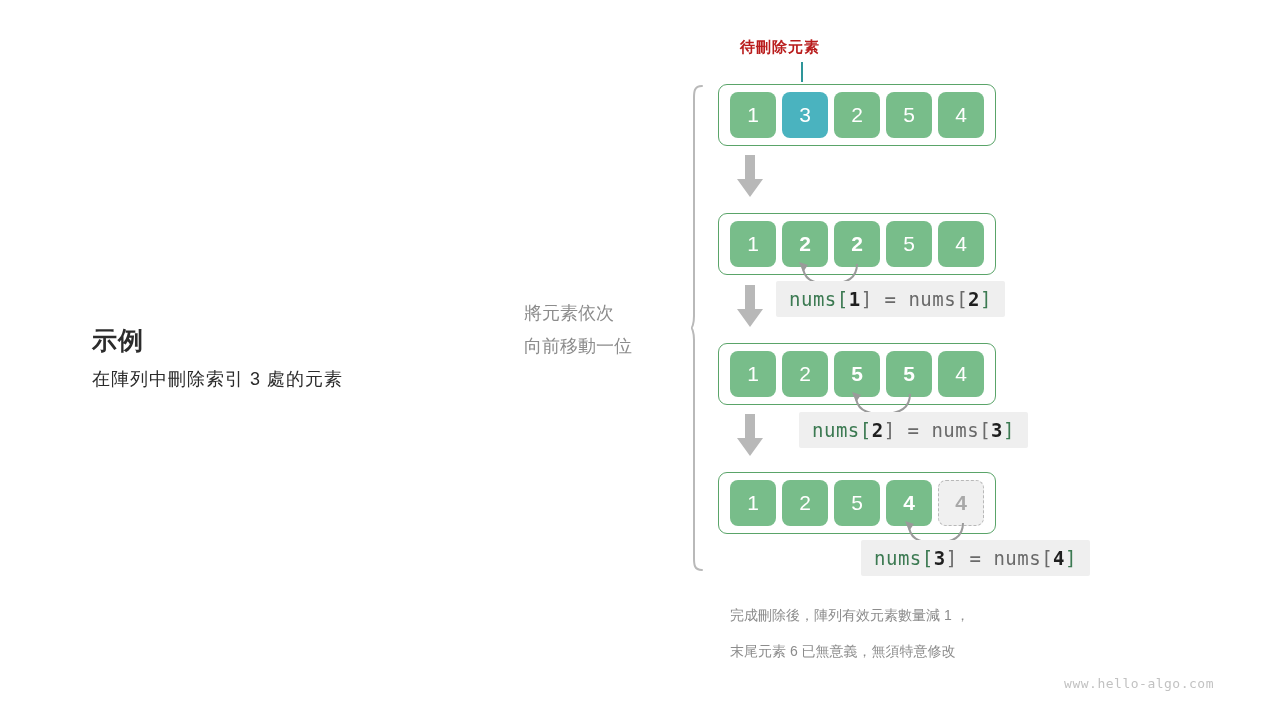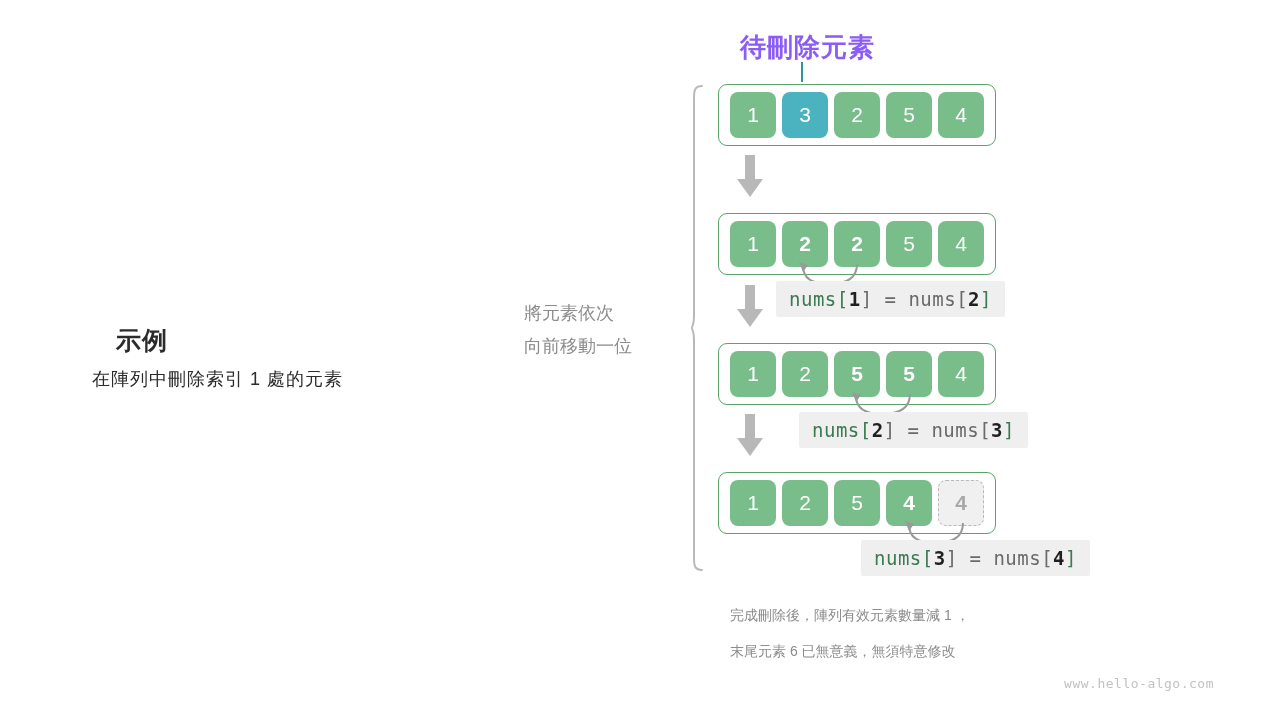--- a/index.html
+++ b/index.html
@@ -23,21 +23,20 @@
 
   
   .example-title {
     position: absolute;
     left: 92px;
     top: 324px;
     font-size: 25px;
     font-weight: bold;
     color: #2b2b2b;
     letter-spacing: 1px;
-    margin-left: 24px;
   }
   .example-sub {
     position: absolute;
     left: 92px;
     top: 367px;
     font-size: 18px;
     color: #2b2b2b;
     letter-spacing: 1px;
     white-space: nowrap;
   }
@@ -57,24 +56,24 @@
     left: 690px;
     top: 84px;
     width: 14px;
     height: 488px;
   }
 
   
   .delete-label {
     position: absolute;
     left: 740px;
-    top: 30px;
-    font-size: 26px;
-    font-weight: bold;
-    color: #8b5cf6;
+    top: 38px;
+    font-size: 15px;
+    font-weight: bold;
+    color: #b91c1c;
     letter-spacing: 1px;
     white-space: nowrap;
   }
   .delete-pointer {
     position: absolute;
     left: 801px;
     top: 62px;
     width: 2px;
     height: 20px;
     background: #2e9599;
@@ -167,21 +166,21 @@
     letter-spacing: 0.5px;
     margin-left: 19px;
   }
 </style>
 </head>
 <body>
 
 <div class="stage">
 
   <div class="example-title">示例</div>
-  <div class="example-sub">在陣列中刪除索引 1 處的元素</div>
+  <div class="example-sub">在陣列中刪除索引 3 處的元素</div>
 
   <div class="shift-note">
     <div>將元素依次</div>
     <div>向前移動一位</div>
   </div>
 
   <svg class="brace" viewBox="0 0 14 488" fill="none">
     <path d="M12 2 C4 2 4 8 4 14 L4 232 C4 240 2 244 1 244 C2 244 4 248 4 256 L4 474 C4 480 4 486 12 486" stroke="#b9b9b9" stroke-width="2" fill="none" stroke-linecap="round"></path>
   </svg>
 

